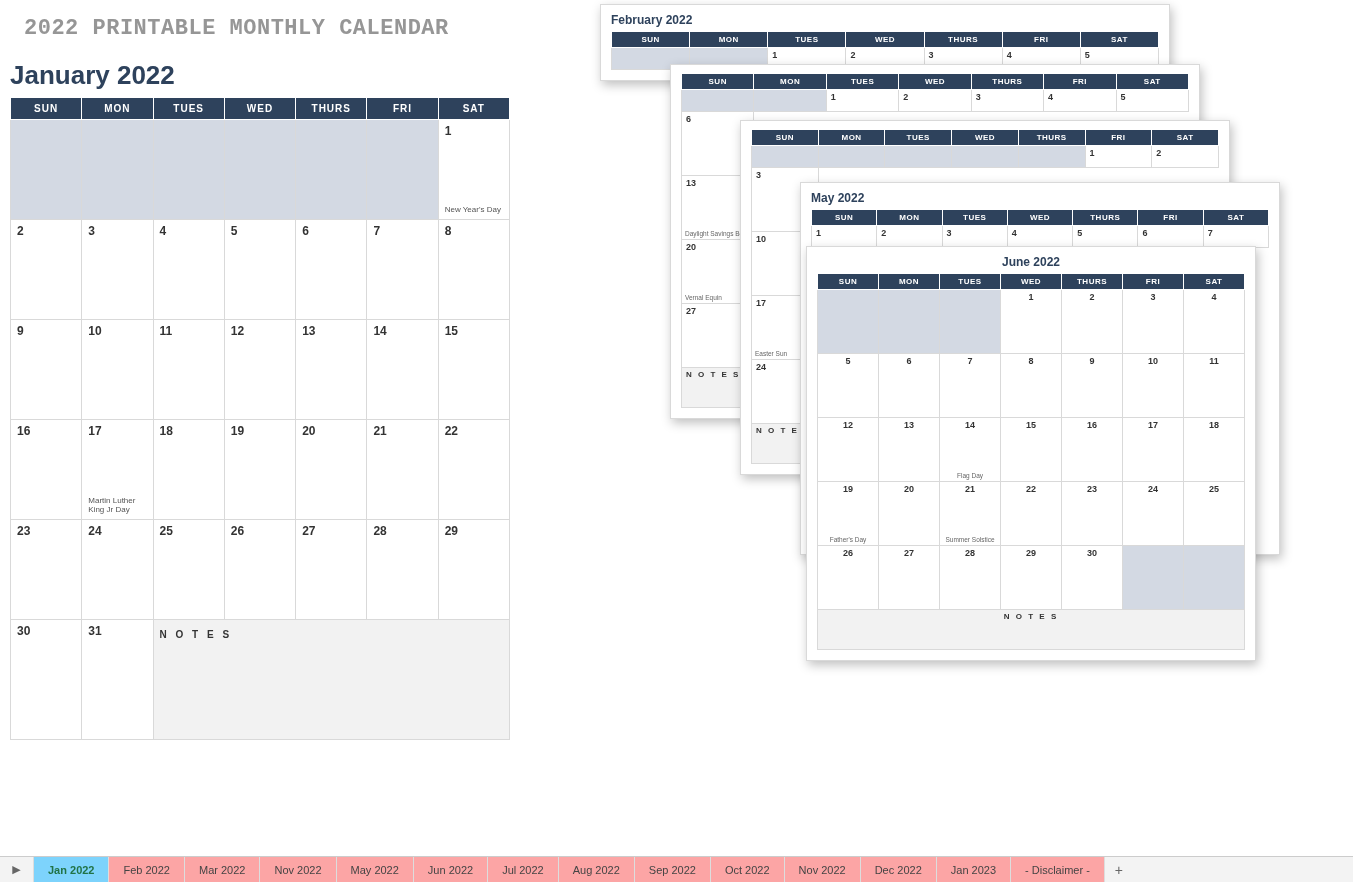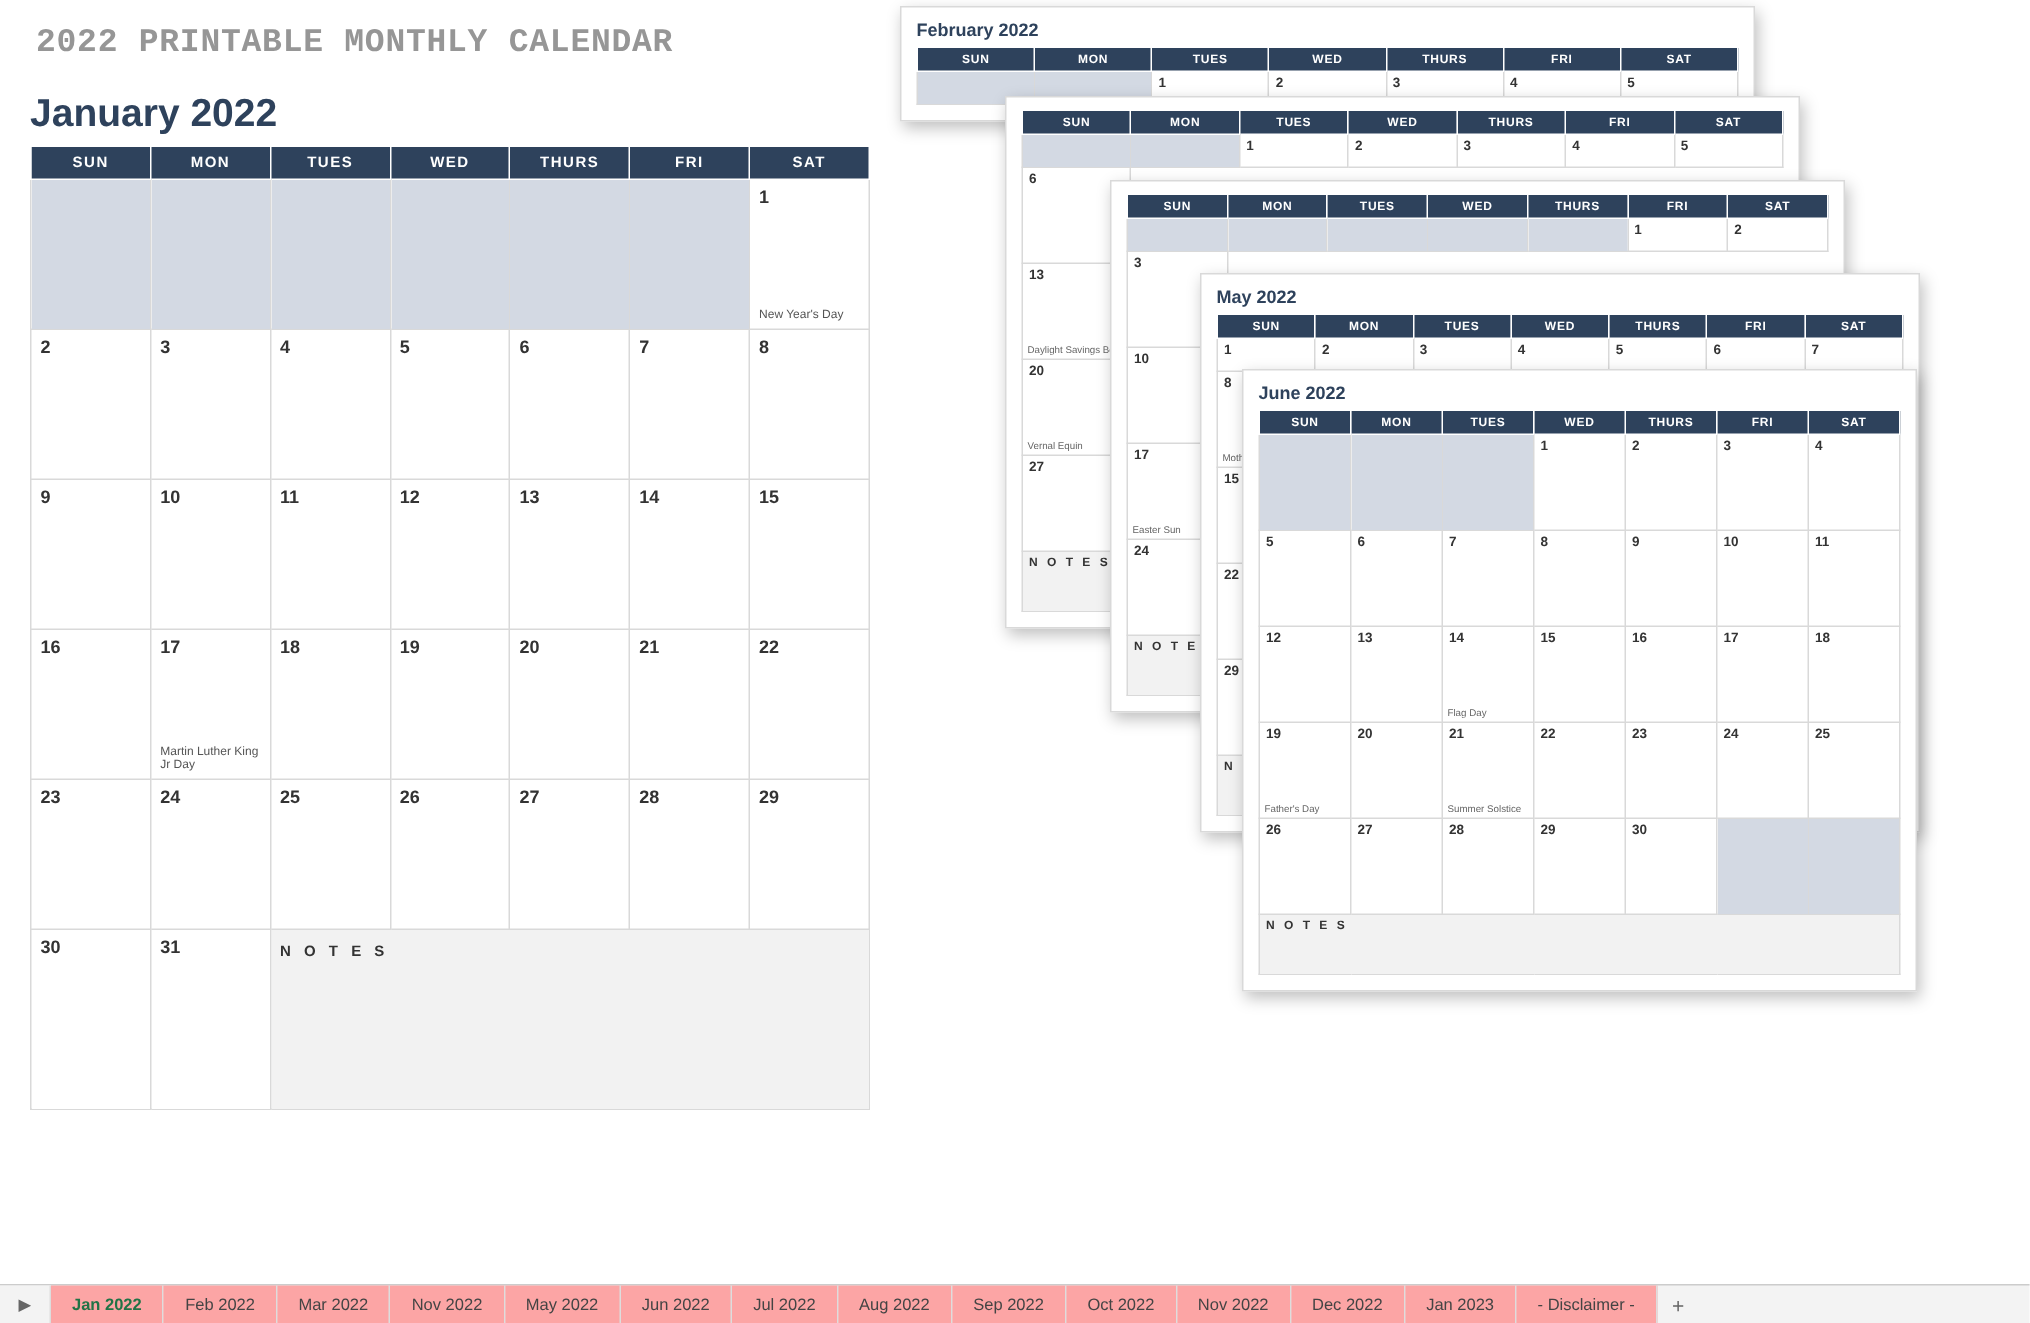--- a/index.html
+++ b/index.html
@@ -1,18 +1,18 @@
 <!DOCTYPE html>
 <html><head>
 <meta charset="utf-8">
 <style>
 * { box-sizing: border-box; margin: 0; padding: 0; }
 body { font-family: "Century Gothic", Futura, sans-serif; background: #fff; width: 1353px; height: 882px; position: relative; overflow: hidden; }
 .page-title { position: absolute; top: 16px; left: 24px; font-size: 22px; font-weight: bold; color: #969696; letter-spacing: 0.5px; font-family: Liberation Mono, monospace; }
-.main-month { position: absolute; top: 60px; left: 20px; width: 560px; }
+.main-month { position: absolute; top: 60px; left: 10px; width: 500px; }
 .month-title { font-size: 26px; font-weight: bold; color: #2e425c; margin-bottom: 6px; }
 .cal { width: 100%; border-collapse: collapse; table-layout: fixed; }
 .cal th { background: #2e425c; color: #fff; font-size: 10px; font-weight: bold; padding: 5px 0; border: 1px solid #fff; letter-spacing: 1px; }
 .cal td { border: 1px solid #d9d9d9; height: 100px; vertical-align: top; padding: 4px 6px; position: relative; }
 .cal td.muted { background: #d3d9e3; }
 .cal td .num { font-size: 12px; font-weight: bold; color: #333; display: block; }
 .cal td .event { position: absolute; bottom: 4px; left: 6px; right: 6px; font-size: 8px; color: #555; line-height: 1.2; }
 .notes-row td { height: 120px; background: #f2f2f2; }
 .notes-row td.nday { background: #fff; }
 .notes-label { font-size: 10px; font-weight: bold; letter-spacing: 3px; color: #333; }
@@ -21,21 +21,21 @@
 .card .scal { width: 100%; border-collapse: collapse; table-layout: fixed; }
 .card .scal th { background: #2e425c; color: #fff; font-size: 8px; font-weight: bold; padding: 3px 0; border: 1px solid #fff; letter-spacing: 0.5px; }
 .card .scal td { border: 1px solid #d9d9d9; height: 64px; vertical-align: top; padding: 2px 4px; font-size: 9px; font-weight: bold; color: #333; position: relative; }
 .card .scal td.muted { background: #d3d9e3; }
 .card .scal td .ev { position: absolute; bottom: 2px; left: 3px; right: 3px; font-size: 6.5px; font-weight: normal; color: #666; line-height: 1.1; }
 .card .snotes td { height: 40px; background: #f2f2f2; font-size: 8px; font-weight: bold; letter-spacing: 2px; color: #333; }
 .card .strip td { height: 22px; }
 .tabs { position: absolute; bottom: 0; left: 0; right: 0; height: 26px; background: #f3f3f3; border-top: 1px solid #ccc; display: flex; align-items: stretch; font-family: "Segoe UI", Arial, sans-serif; font-size: 11px; }
 .tabs .nav { width: 34px; display: flex; align-items: center; justify-content: center; color: #666; border-right: 1px solid #ddd; background: #f3f3f3; }
 .tabs .tab { padding: 5px 14px; border-right: 1px solid #ddd; color: #444; background: #fca5a5; display: flex; align-items: center; cursor: pointer; }
-.tabs .tab.active { background: #fca5a5; color: #217346; font-weight: 600; }
+.tabs .tab.active { background: #7dd3fc; color: #217346; font-weight: 600; }
 .tabs .add { width: 28px; display: flex; align-items: center; justify-content: center; color: #666; font-size: 14px; }
 </style>
 </head>
 <body>
 
 <div class="page-title">2022 PRINTABLE MONTHLY CALENDAR</div>
 
 <div class="main-month">
   <div class="month-title">January 2022</div>
   <table class="cal">
@@ -314,21 +314,21 @@
           </tr>
           <tr>
             <td>29</td>
           </tr>
           <tr class="snotes">
             <td>N O T E S</td>
           </tr>
         </tbody>
       </table>
     </div>
-    <div class="card" style="left: 828px; top: 246px; width: 450px;">
+    <div class="card" style="left: 806px; top: 246px; width: 450px; text-align: center;">
       <div class="ct">June 2022</div>
       <table class="scal">
         <thead>
           <tr>
             <th>SUN</th>
             <th>MON</th>
             <th>TUES</th>
             <th>WED</th>
             <th>THURS</th>
             <th>FRI</th>

